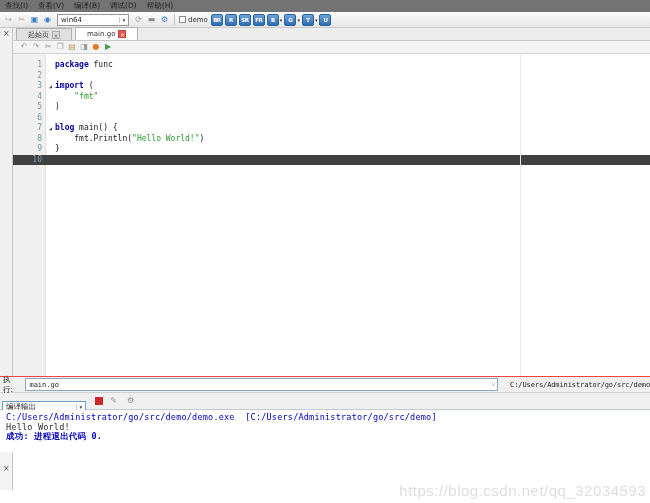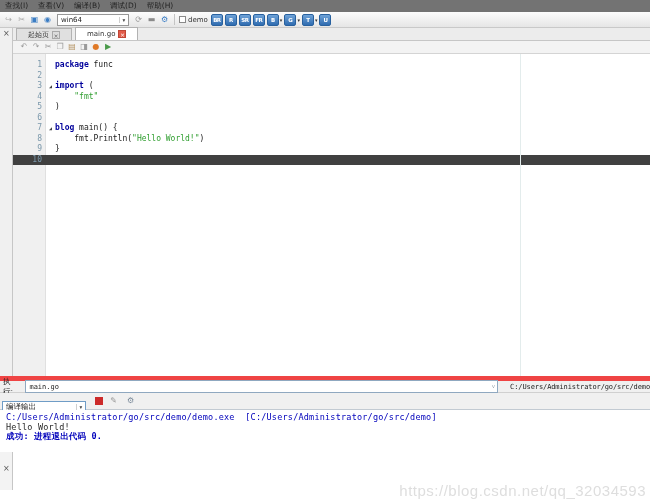--- a/index.html
+++ b/index.html
@@ -73,21 +73,21 @@
   .ed-row.cur { background:#404040; }
   .gut { flex:0 0 33px; width:33px; text-align:right; padding-right:4px; color:#7b98ab; }
   .fold { flex:0 0 9px; width:9px; font-size:5px; color:#444; text-align:center; }
   .code { white-space:pre; color:#1a1a1a; }
   .code .kw { color:#00009c; font-weight:bold; }
   .code .str { color:#2f9e2f; }
   .code .pl { color:#1a1a1a; }
 
   
   .runbar { position:absolute; left:0; top:376px; width:650px; height:17px;
-            background:#f0f0f0; border-top:5px solid #ef4444; border-bottom:1px solid #d0d0d0;
+            background:#f0f0f0; border-top:1px solid #ef4444; border-bottom:1px solid #d0d0d0;
             display:flex; align-items:center; font-size:7.5px; color:#222; padding-left:3px; }
   .run-input { width:475px; height:13px; margin-left:5px; border:1px solid #8fa8c0;
                background:#fff; display:flex; align-items:center; padding-left:3px;
                font-family:"DejaVu Sans Mono", monospace; font-size:7px; color:#222; }
   .run-dd { margin-left:auto; padding-right:2px; font-size:6px; color:#567; }
   .run-path { margin-left:12px; font-family:"DejaVu Sans Mono", monospace; font-size:7px;
               color:#222; letter-spacing:-0.1px; white-space:nowrap; }
 
   
   .outbar { position:absolute; left:0; top:393px; width:650px; height:17px;

